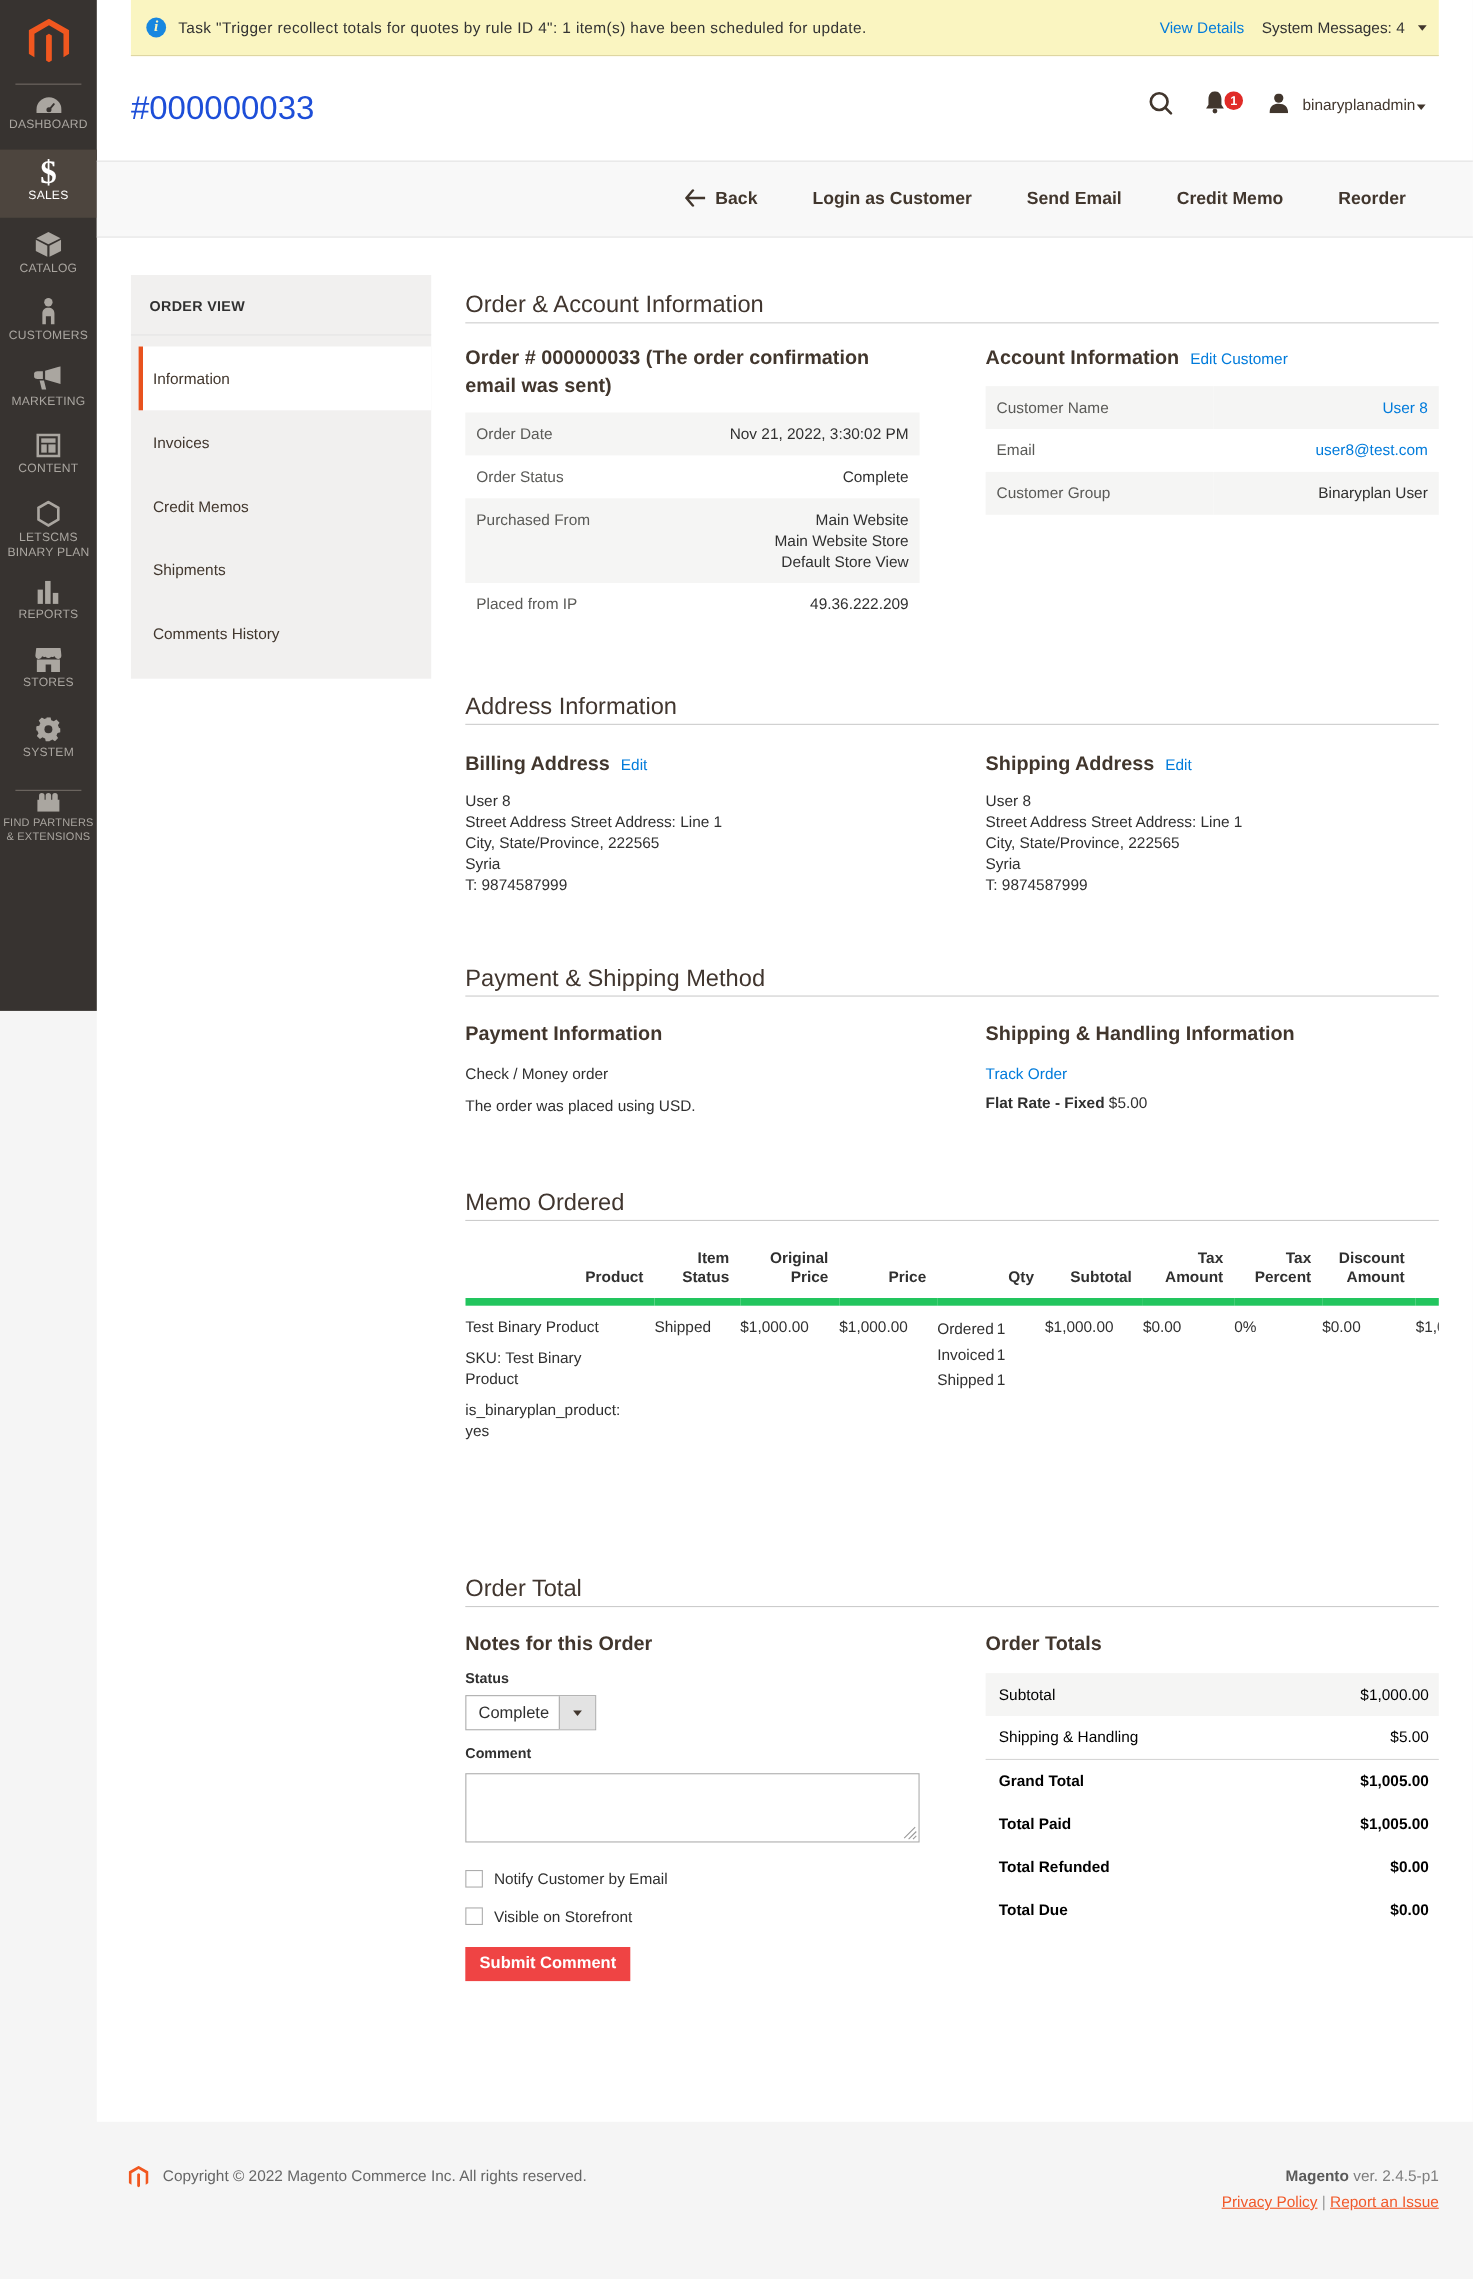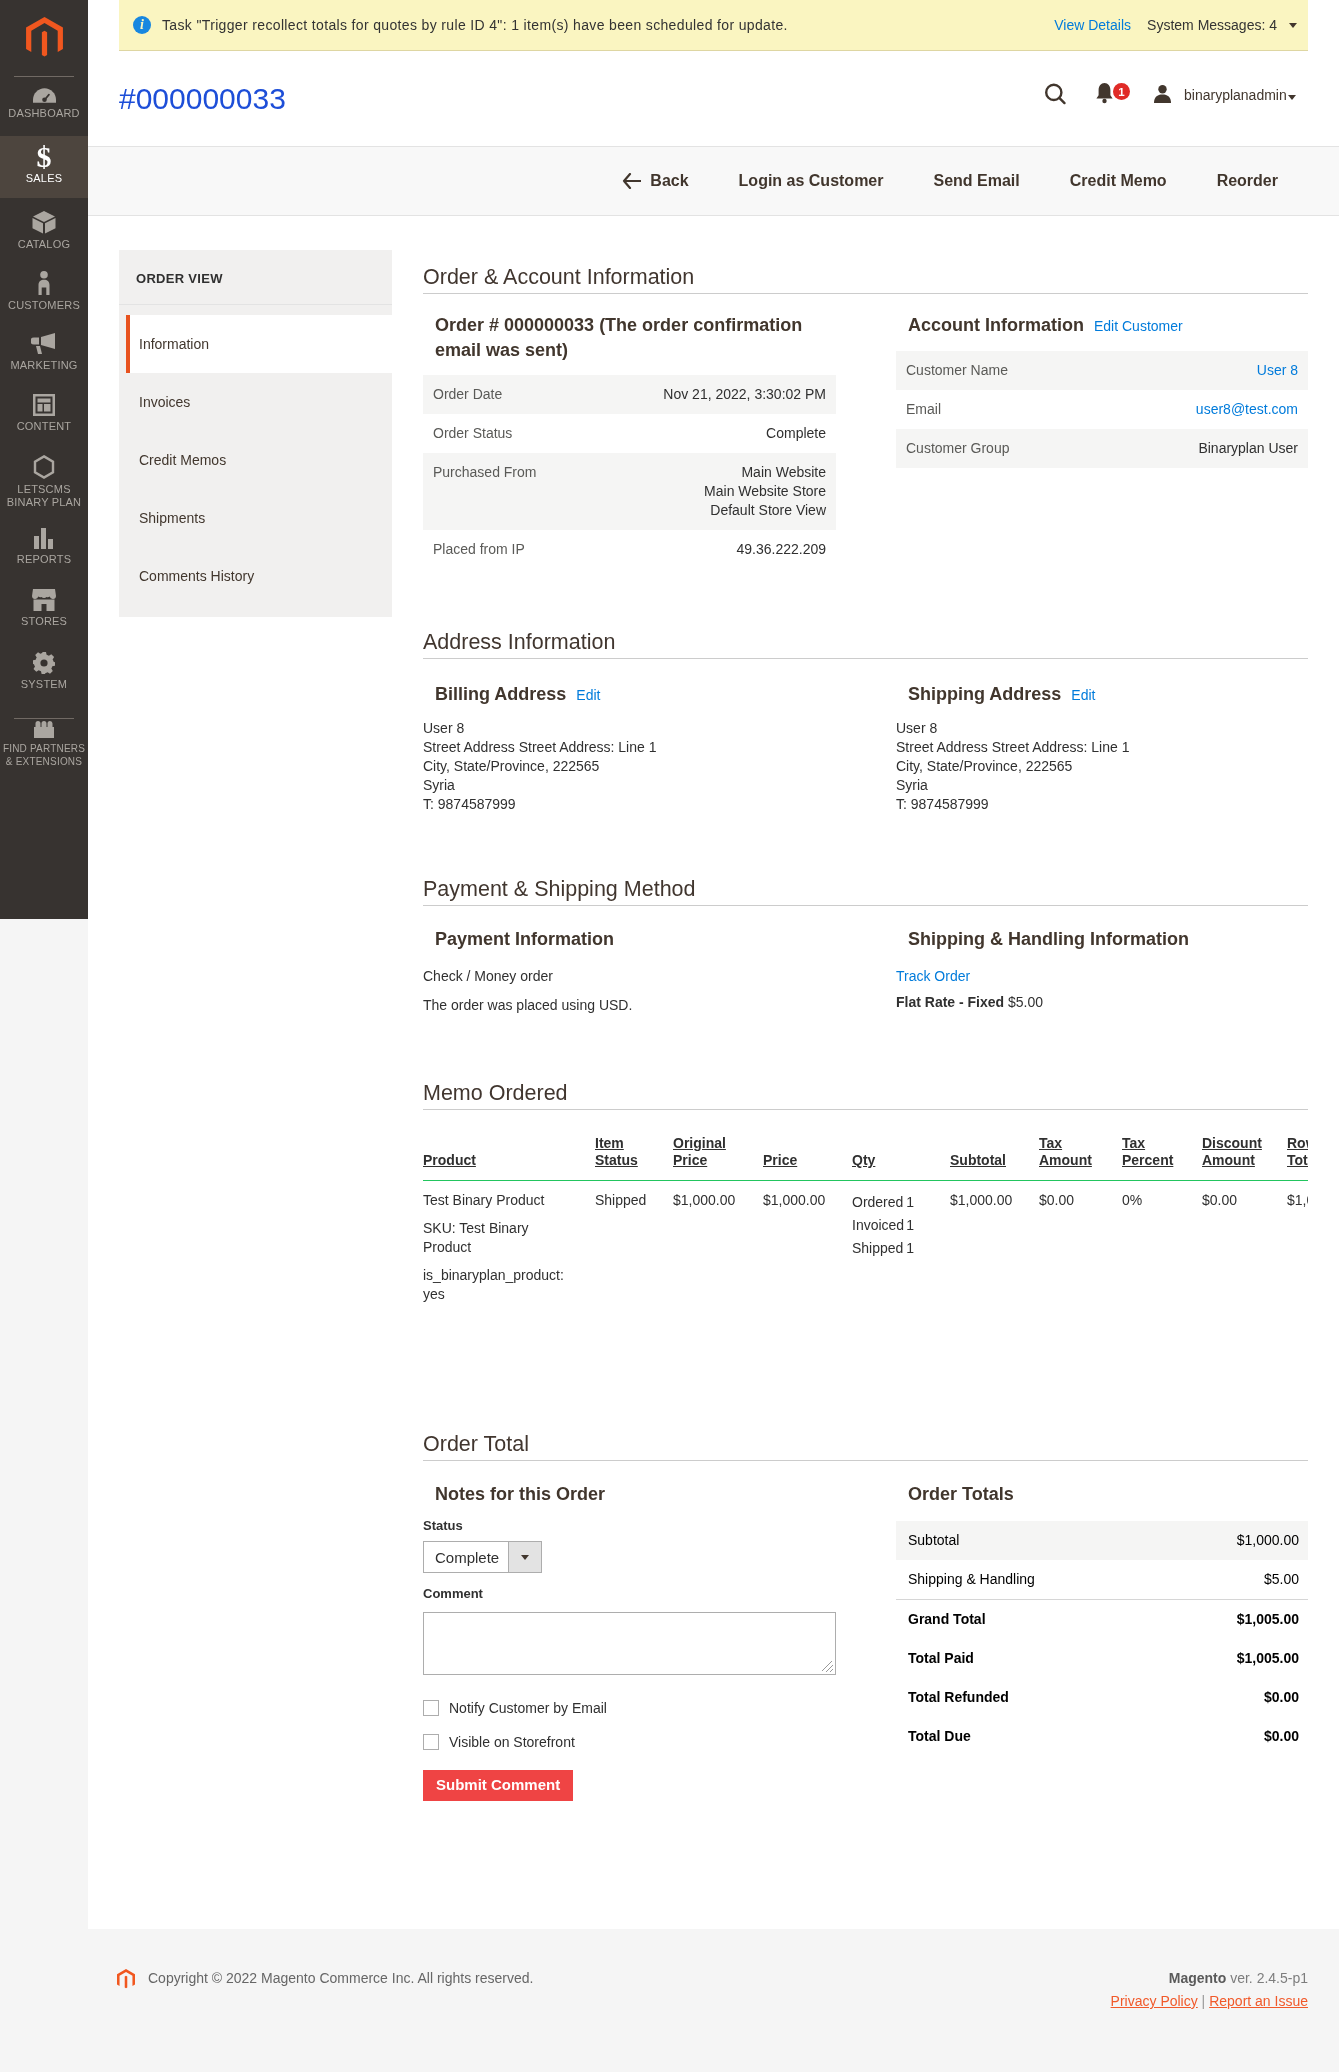--- a/index.html
+++ b/index.html
@@ -43,21 +43,21 @@
 #navbox li { font-size:14px; color:#41362d; line-height:19px; }
 #navbox li.item { padding:20px 0 19px 20px; }
 #navbox li.active { margin-left:7px; background:#fff; border-left:4px solid #e8521e; padding:20px 0 19px 9px; }
 #navbox li.active span{ position:relative; left:0; }
 
 
 .sec { left:423px; width:885px; }
 .sec-title { font-size:21.5px; line-height:25px; color:#41362f; padding-bottom:3px; border-bottom:1px solid #ccc; }
 .col-l { position:absolute; left:0; width:413px; }
 .col-r { position:absolute; left:473px; width:412px; }
-.subt { font-size:18px; font-weight:bold; color:#41362d; line-height:25px;margin-left:12px; }
+.subt { font-size:18px; font-weight:bold; color:#41362d; line-height:25px; }
 a.lnk { color:#007bdb; text-decoration:none; }
 .itable { width:100%; border-collapse:collapse; font-size:14px; }
 .itable td { padding:10px; line-height:19px; vertical-align:top; }
 .itable td.v { text-align:right; color:#303030; }
 .itable td.l { color:#5a5a57; }
 .itable tr.g { background:#f5f5f4; }
 
 #sec1 { top:265px; }
 #sec1 .col-l .subt { margin-top:19px; line-height:25px; width:385px;}
 #sec1 .col-l table { margin-top:12px; }
@@ -73,21 +73,21 @@
 #sec3 { top:877px; }
 #sec3 .subt { margin-top:21px; }
 #sec3 p { margin-top:15px; font-size:14px; line-height:19px; color:#303030;}
 #sec3 p+p { margin-top:10px; }
 #sec3 .flat { margin-top:8px; font-size:14px; color:#303030;}
 #sec3 .flat b { color:#303030; }
 
 #sec4 { top:1081px; }
 #sec4 .wrap { overflow:hidden; width:885px; }
 #sec4 table { border-collapse:collapse; table-layout:fixed; width:975px; font-size:14px; color:#303030;}
-#sec4 th { text-align:left; vertical-align:bottom; font-weight:bold; padding:25px 10px 11px 0; line-height:17px; color:#303030; border-bottom:1px solid #22c55e;text-decoration:underline;}
+#sec4 th { text-align:right; vertical-align:bottom; font-weight:bold; padding:25px 10px 11px 0; line-height:17px; color:#303030; border-bottom:7px solid #22c55e;}
 #sec4 td { vertical-align:top; padding:10px 10px 20px 0; line-height:19px;}
 #sec4 .qr { display:flex; justify-content:space-between; width:62px; line-height:23px; }
 
 #sec5 { top:1432px; }
 #sec5 .subt { margin-top:21px; }
 .flabel { font-size:13px; font-weight:bold; color:#303030; margin-top:11px; }
 #selbox { margin-top:8px; width:119px; height:32px; border:1px solid #adadad; background:#fff; position:relative; font-size:15px; color:#303030; }
 #selbox .txt { position:absolute; left:11px; top:7px; }
 #selbox .dd { position:absolute; right:0; top:0; width:33px; height:30px; background:#e3e3e3; border-left:1px solid #adadad; }
 #selbox .dd .caret { position:absolute; left:12px; top:13px; }

